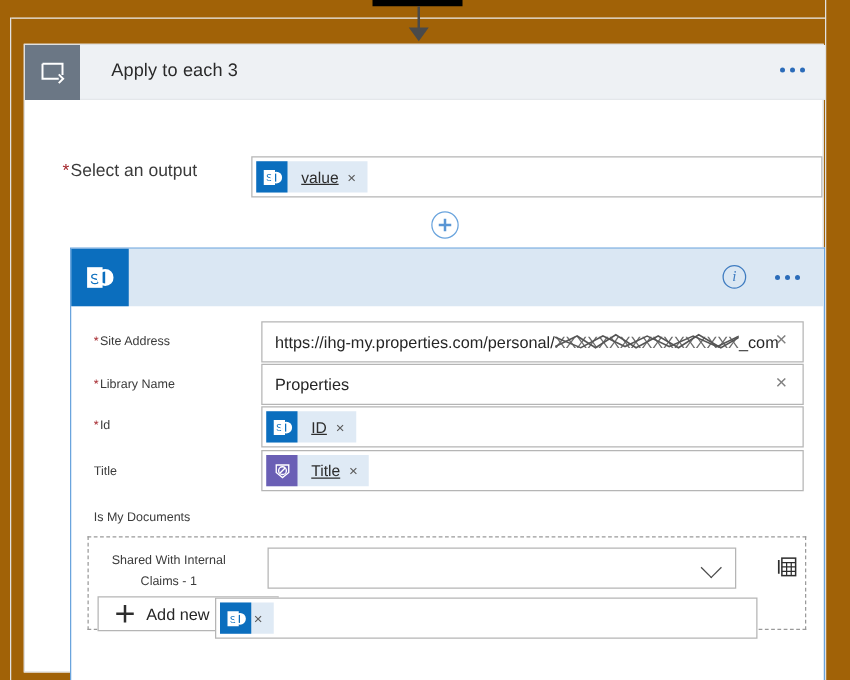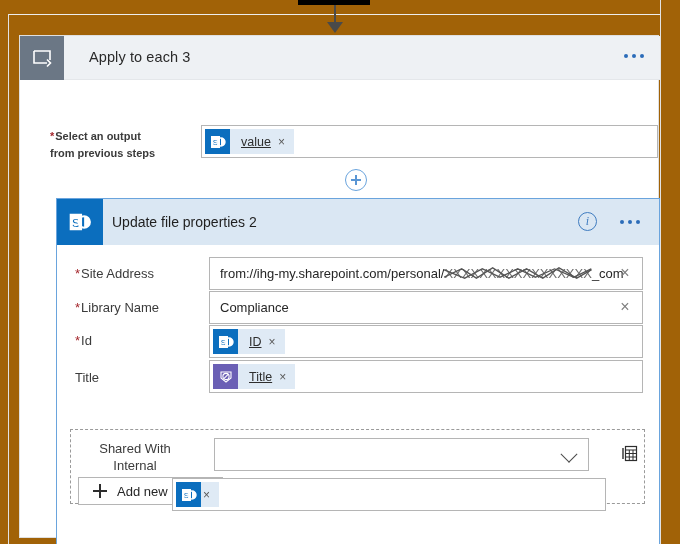--- a/index.html
+++ b/index.html
@@ -111,24 +111,23 @@
     width: 4px; height: 4px;
     border-radius: 50%;
     background: #2b6cb9;
   }
 
   
   .sel-label {
     position: absolute;
     left: 30px; top: 92px;
     width: 150px;
-    font-size: 11px;
+    font-size: 14px;
     line-height: 17px;
     color: #3b3b3b;
-    font-weight: bold;
   }
   .req-star {
     color: #a4262c;
     margin-right: 1px;
   }
   .sel-field {
     position: absolute;
     left: 181px; top: 89px;
     width: 457px; height: 33px;
     background: #ffffff;
@@ -242,21 +241,21 @@
   .card-ellipsis {
     position: absolute;
     left: 563px; top: 21px;
     display: flex;
     gap: 4px;
   }
 
   
   .frow-label {
     position: absolute;
-    font-size: 13px;
+    font-size: 10px;
     line-height: 17px;
     color: #3b3b3b;
   }
   .input-box {
     position: absolute;
     background: #ffffff;
     border: 1px solid #b5b5b5;
     box-sizing: border-box;
     height: 33px;
   }
@@ -375,21 +374,20 @@
       <div class="loop-title">Apply to each 3</div>
       <div class="loop-ellipsis">
         <i></i>
           <i></i>
           <i></i>
       </div>
     </div>
 
     <div class="sel-label">
       <span class="req-star">*</span><span>Select an output</span><br>
-      <span>from previous steps</span>
     </div>
 
     <div class="sel-field">
       <div class="token">
         <span class="token-ico sp">
           <svg width="16" height="16" viewBox="0 0 16 16" aria-hidden="true">
             <rect x="1" y="2" width="9" height="12" fill="#ffffff"></rect>
             <text x="5.5" y="11" font-size="8" font-family="Liberation Sans, sans-serif" fill="#0b6ebe" text-anchor="middle">S</text>
             <circle cx="11" cy="8" r="4" fill="none" stroke="#ffffff" stroke-width="1.4"></circle>
             <path d="M11 4 A4 4 0 0 1 11 12" fill="#ffffff"></path>
@@ -406,45 +404,44 @@
 
       <div class="action-header">
         <div class="action-icon-box">
           <svg width="22" height="22" viewBox="0 0 16 16" aria-hidden="true">
             <rect x="0.5" y="2" width="9" height="12" fill="#ffffff"></rect>
             <text x="5" y="11.5" font-size="8.5" font-family="Liberation Sans, sans-serif" fill="#0b6ebe" text-anchor="middle">S</text>
             <circle cx="11" cy="8" r="4.2" fill="none" stroke="#ffffff" stroke-width="1.5"></circle>
             <path d="M11 3.8 A4.2 4.2 0 0 1 11 12.2" fill="#ffffff"></path>
           </svg>
         </div>
-        <div class="action-title">Update file properties 2</div>
         <div class="info-icon">i</div>
         <div class="card-ellipsis">
           <i></i>
             <i></i>
             <i></i>
         </div>
       </div>
 
       <div class="frow-label" style="left:18px; top:66px;">
         <span class="req-star">*</span><span>Site Address</span>
       </div>
       <div class="input-box" style="left:152px; top:58px; width:434px;">
-        <span class="input-val"><span>from://ihg-my.sharepoint.com/personal/</span><span class="redacted"><span>XXXXXXXXXXXXXXXXX</span><svg class="scribble" viewBox="0 0 100 16" preserveAspectRatio="none" aria-hidden="true">
+        <span class="input-val"><span>https://ihg-my.properties.com/personal/</span><span class="redacted"><span>XXXXXXXXXXXXXXXXX</span><svg class="scribble" viewBox="0 0 100 16" preserveAspectRatio="none" aria-hidden="true">
                 <path d="M0 12 L12 3 L22 13 L33 2 L44 13 L56 3 L67 13 L78 2 L90 13 L100 4" fill="none" stroke="#555" stroke-width="1.2"></path>
                 <path d="M0 4 L14 13 L26 3 L38 12 L50 3 L62 12 L75 3 L88 12 L100 3" fill="none" stroke="#555" stroke-width="1.2"></path>
               </svg></span><span>_com</span></span>
         <span class="clear-x">×</span>
       </div>
 
       <div class="frow-label" style="left:18px; top:100px;">
         <span class="req-star">*</span><span>Library Name</span>
       </div>
       <div class="input-box" style="left:152px; top:92px; width:434px;">
-        <span class="input-val">Compliance</span>
+        <span class="input-val">Properties</span>
         <span class="clear-x">×</span>
       </div>
 
       <div class="frow-label" style="left:18px; top:133px;text-align:right;">
         <span class="req-star">*</span><span>Id</span>
       </div>
       <div class="input-box" style="left:152px; top:126px; width:434px;">
         <div class="token">
           <span class="token-ico sp">
             <svg width="16" height="16" viewBox="0 0 16 16" aria-hidden="true">
@@ -467,20 +464,21 @@
               <path d="M3 3 H13 V9 L8 13 L3 9 Z" fill="none" stroke="#ffffff" stroke-width="1.1"></path>
               <circle cx="8" cy="7.5" r="3.1" fill="none" stroke="#ffffff" stroke-width="1.1"></circle>
               <line x1="5.9" y1="9.6" x2="10.1" y2="5.4" stroke="#ffffff" stroke-width="1.1"></line>
             </svg>
           </span>
           <span class="token-text">Title</span>
           <span class="token-x">×</span>
         </div>
       </div>
 
+      <div class="frow-label" style="left:18px; top:207px;">Is My Documents</div>
 
     </div>
 
     <div class="dashed-box">
       <div class="frow-label" style="left:9px; top:10px; width:110px;text-align:center;">
         <span>Shared With Internal</span><br>
         <span>Claims - 1</span>
       </div>
       <div class="input-box" style="left:143px; top:8px; width:375px;">
         <span class="input-val"></span>

